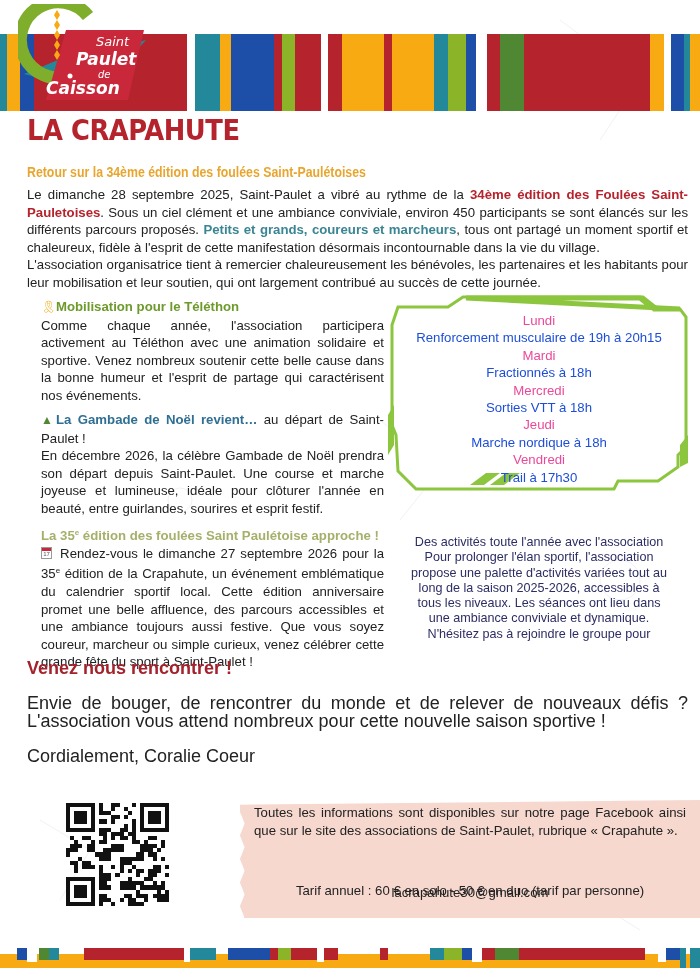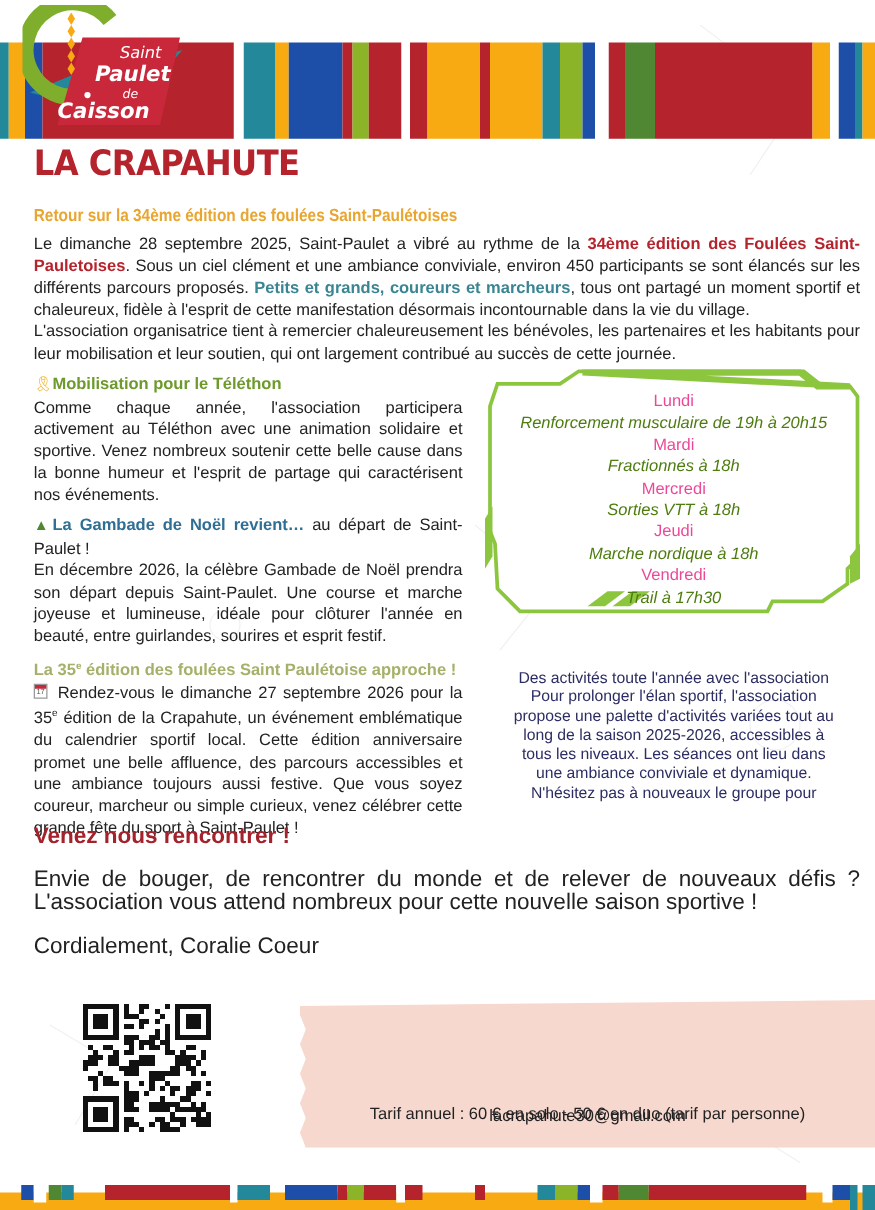--- a/index.html
+++ b/index.html
@@ -19,34 +19,34 @@
   
   .main-title { position: absolute; left: 27px; top: 114px; font-family: "DejaVu Sans", sans-serif; font-weight: bold; font-size: 28px; color: #b5232d; letter-spacing: -0.5px; transform: scaleX(0.92); transform-origin: left; }
   .subtitle { position: absolute; left: 27px; top: 164px; font-size: 14px; font-weight: bold; color: #e8a630; transform: scaleX(0.88); transform-origin: left; white-space: nowrap; }
 
   
   .intro { position: absolute; left: 27px; top: 186px; width: 661px; font-size: 13.2px; line-height: 17.5px; text-align: justify; color: #222; }
   .intro .red { color: #b5232d; font-weight: bold; }
   .intro .teal { color: #3a8593; font-weight: bold; }
 
   
-  .left-col { position: absolute; left: 27px; top: 298px; width: 343px; font-size: 13.2px; line-height: 17.5px; color: #222; }
+  .left-col { position: absolute; left: 41px; top: 298px; width: 343px; font-size: 13.2px; line-height: 17.5px; color: #222; }
   .sec { text-align: justify; }
   .sec-head-green { color: #6e9a2c; font-weight: bold; }
   .sec-head-blue { color: #2f6f93; font-weight: bold; }
   .sec-head-olive { color: #a6b06a; font-weight: bold; }
   .ico { display: inline-block; width: 12px; text-align: center; margin-right: 3px; font-size: 12px; }
   .gap { height: 7px; }
 
   
   .schedule { position: absolute; left: 388px; top: 295px; width: 302px; height: 200px; }
   .schedule svg.frame { position: absolute; left: 0; top: 0; width: 302px; height: 200px; }
   .schedule-inner { position: absolute; left: 0; top: 17px; width: 302px; text-align: center; font-size: 13.2px; line-height: 17.4px; }
   .day { color: #ec4899; font-weight: normal; }
-  .act { color: #4d7c0f; font-style: italic; }
+  .act { color: #1d4ed8; }
 
   
   .activities { position: absolute; left: 393px; top: 535px; width: 292px; text-align: center; font-size: 12.6px; line-height: 15.3px; color: #2c2d63; }
 
   
   .bottom-text { position: absolute; left: 27px; top: 660px; width: 661px; font-size: 18px; line-height: 17.5px; color: #222; text-align: justify; transform-origin: left; }
   .meet-head { color: #a3222b; font-weight: bold; }
 
   
   .qr { position: absolute; left: 66px; top: 803px; width: 103px; height: 103px; }
@@ -187,21 +187,21 @@
   </div>
 </div>
 
 <div class="activities">
   <div>Des activités toute l'année avec l'association</div>
   <div>Pour prolonger l'élan sportif, l'association</div>
   <div>propose une palette d'activités variées tout au</div>
   <div>long de la saison 2025-2026, accessibles à</div>
   <div>tous les niveaux. Les séances ont lieu dans</div>
   <div>une ambiance conviviale et dynamique.</div>
-  <div>N'hésitez pas à nouveaux le groupe pour</div>
+  <div>N'hésitez pas à rejoindre le groupe pour</div>
 </div>
 
 <div class="bottom-text">
   <div class="meet-head">Venez nous rencontrer !</div>
   <div style="height:17.5px"></div>
   <div>Envie de bouger, de rencontrer du monde et de relever de nouveaux défis ? L'association vous attend nombreux pour cette nouvelle saison sportive !</div>
   <div style="height:17.5px"></div>
   <div>Cordialement, Coralie Coeur</div>
 </div>
 
@@ -496,20 +496,21 @@
       <rect x="8" y="24" width="1" height="1" fill="#111"></rect>
       <rect x="11" y="24" width="1" height="1" fill="#111"></rect>
       <rect x="15" y="24" width="1" height="1" fill="#111"></rect>
       <rect x="16" y="24" width="1" height="1" fill="#111"></rect>
       <rect x="17" y="24" width="1" height="1" fill="#111"></rect>
       <rect x="18" y="24" width="1" height="1" fill="#111"></rect>
     </svg>
 </div>
 
 <div class="info">
+  <div class="info-p info-1">Toutes les informations sont disponibles sur notre page Facebook ainsi que sur le site des associations de Saint-Paulet, rubrique « Crapahute ».</div>
   <div class="info-p info-2">lacrapahute30@gmail.com</div>
   <div class="info-p info-3">Tarif annuel : 60 € en solo - 50 € en duo (tarif par personne)</div>
 </div>
 
 <div class="bottom-stripes">
   <div class="bstripe" style="left:0;top:6px;width:700px;height:14px;background:#f8aa12"></div>
   <div class="bstripe" style="left:17px;top:0;width:10px;height:12px;background:#1d4fa8"></div>
   <div class="bstripe" style="left:27px;top:0;width:10px;height:14px;background:#fff"></div>
   <div class="bstripe" style="left:39px;top:0;width:10px;height:12px;background:#4f8732"></div>
   <div class="bstripe" style="left:49px;top:0;width:10px;height:12px;background:#23889a"></div>

